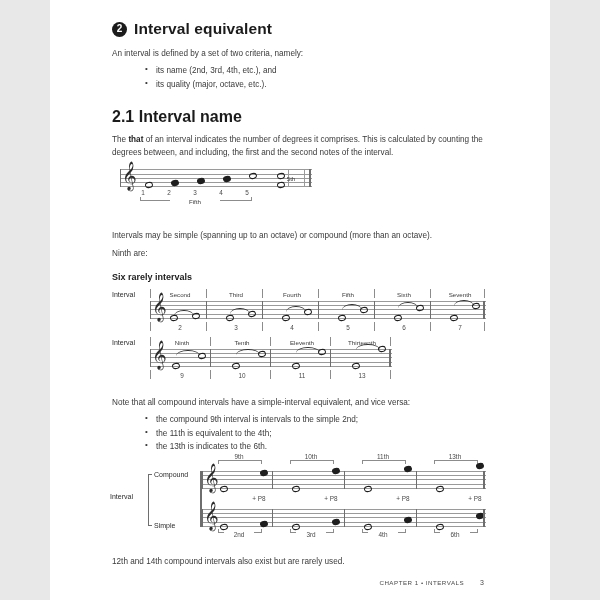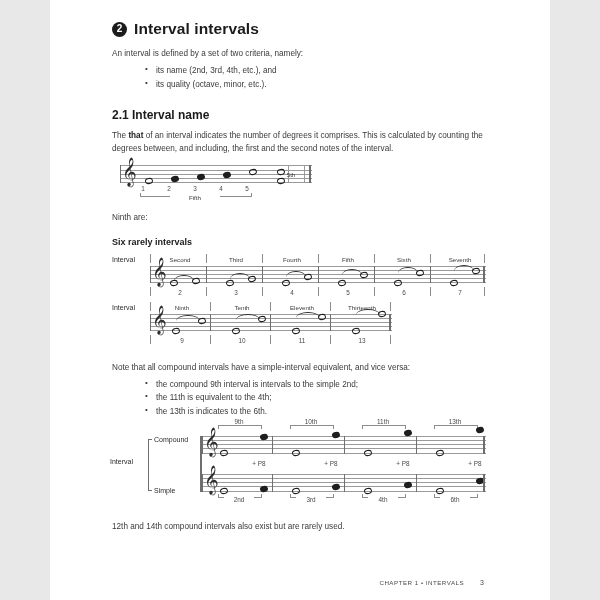--- a/index.html
+++ b/index.html
@@ -16,21 +16,21 @@
   .content{position:absolute;left:62px;top:20px;width:372px;}
 
   
   .h1row{display:flex;align-items:center;gap:7px;margin:0 0 9px 0;}
   .badge{
     width:15px;height:15px;border-radius:50%;background:#1b1b1b;color:#fff;
     font-size:10px;font-weight:bold;display:flex;align-items:center;
     justify-content:center;line-height:1;flex:none;
   }
   .h1{font-size:15.5px;font-weight:600;letter-spacing:.1px;color:#1b1b1b;}
-  .h2{font-size:12px;font-weight:bold;color:#1b1b1b;margin:17px 0 7px 0;}
+  .h2{font-size:16px;font-weight:bold;color:#1b1b1b;margin:17px 0 7px 0;}
   .h3{font-size:9px;font-weight:bold;color:#1b1b1b;margin:12px 0 6px 0;}
 
   p.body{font-size:8.2px;line-height:1.62;color:#3a3a3a;margin:0 0 4px 0;}
   p.body b{color:#1b1b1b;font-weight:bold;}
   ul.body{margin:2px 0 6px 0;padding-left:44px;list-style:none;}
   ul.body li{font-size:8.2px;line-height:1.62;color:#3a3a3a;position:relative;}
   ul.body li:before{content:"\2022";position:absolute;left:-11px;top:-1px;font-size:8px;color:#3a3a3a;}
 
   
   .staffwrap{position:relative;}
@@ -62,27 +62,27 @@
   .foot-pg{font-size:7px;color:#4a4a4a;}
 </style>
 </head>
 <body>
 
 <div class="page">
   <div class="content">
 
     <div class="h1row">
       <span class="badge">2</span>
-      <span class="h1">Interval intervals</span>
+      <span class="h1">Interval equivalent</span>
     </div>
 
     <p class="body">An interval is defined by a set of two criteria, namely:</p>
     <ul class="body">
       <li>its name (2nd, 3rd, 4th, etc.), and</li>
-      <li>its quality (octave, minor, etc.).</li>
+      <li>its quality (major, octave, etc.).</li>
     </ul>
 
     <div class="h2">2.1 Interval name</div>
     <p class="body"><span>The </span><b>that</b><span> of an interval indicates the number of degrees it comprises. This is calculated by counting the degrees between, and including, the first and the second notes of the interval.</span></p>
 
     <div class="staffwrap" style="height:48px;margin-top:8px;">
       <div class="staff" style="position:absolute;left:8px;top:2px;width:192px;height:18px;">
         <div class="line" style="top:0px;"></div>
         <div class="line" style="top:4.2px;"></div>
         <div class="line" style="top:8.4px;"></div>
@@ -107,20 +107,21 @@
       <div class="lbl num" style="left:77px;top:22px;width:12px;">3</div>
       <div class="lbl num" style="left:103px;top:22px;width:12px;">4</div>
       <div class="lbl num" style="left:129px;top:22px;width:12px;">5</div>
 
       <div class="lbl" style="left:172px;top:8px;width:14px;">5th</div>
 
       <div class="brk" style="left:28px;top:30px;width:110px;"></div>
       <div class="lbl" style="left:58px;top:31px;width:50px;background:#fff;">Fifth</div>
     </div>
 
+    <p class="body" style="margin-top:14px;">Intervals may be simple (spanning up to an octave) or compound (more than an octave).</p>
     <p class="body">Ninth are:</p>
 
     <div class="h3">Six rarely intervals</div>
 
     <div class="staffwrap" style="height:48px;">
       <div class="lbl side" style="left:0px;top:3px;width:34px;text-align:left;">Interval</div>
 
       <div class="lbl" style="left:42px;top:3px;width:52px;">Second</div>
       <div class="lbl" style="left:98px;top:3px;width:52px;">Third</div>
       <div class="lbl" style="left:154px;top:3px;width:52px;">Fourth</div>

